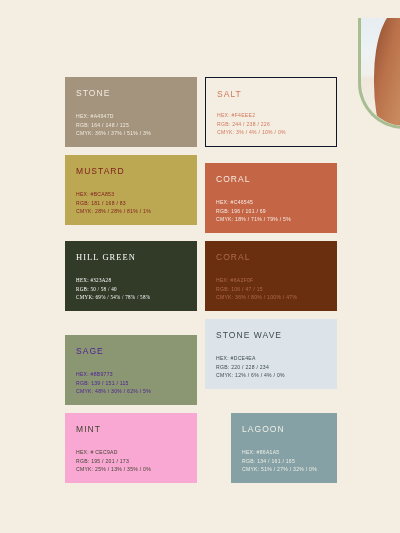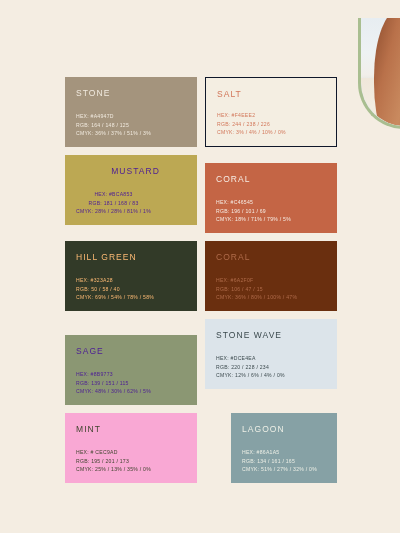--- a/index.html
+++ b/index.html
@@ -125,37 +125,37 @@
       </div>
     </div>
     <div class="swatch bordered" style="background: rgb(244, 238, 226); color: rgb(210, 119, 90);">
       <div class="swatch-name">SALT</div>
       <div class="swatch-specs">
         <div>HEX: #F4EEE2</div>
         <div>RGB: 244 / 238 / 226</div>
         <div>CMYK: 3% / 4% / 10% / 0%</div>
       </div>
     </div>
-    <div class="swatch" style="background: rgb(188, 168, 83); color: #4c1d95; text-align: center;">
+    <div class="swatch" style="background: rgb(188, 168, 83); color: #7f1d1d;">
       <div class="swatch-name">MUSTARD</div>
       <div class="swatch-specs">
         <div>HEX: #BCA853</div>
         <div>RGB: 181 / 168 / 83</div>
         <div>CMYK: 28% / 28% / 81% / 1%</div>
       </div>
     </div>
     <div class="swatch" style="background: rgb(196, 101, 69); color: rgb(246, 237, 229); margin-top: 8px;">
       <div class="swatch-name">CORAL</div>
       <div class="swatch-specs">
         <div>HEX: #C46545</div>
         <div>RGB: 196 / 101 / 69</div>
         <div>CMYK: 18% / 71% / 79% / 5%</div>
       </div>
     </div>
-    <div class="swatch" style="background: rgb(50, 58, 40); color: #fdba74;">
+    <div class="swatch" style="background: rgb(50, 58, 40); color: #ffffff; font-family: Liberation Serif, serif;">
       <div class="swatch-name">HILL GREEN</div>
       <div class="swatch-specs">
         <div>HEX: #323A28</div>
         <div>RGB: 50 / 58 / 40</div>
         <div>CMYK: 69% / 54% / 78% / 58%</div>
       </div>
     </div>
     <div class="swatch" style="background: rgb(106, 47, 15); color: rgb(176, 107, 74);">
       <div class="swatch-name">CORAL</div>
       <div class="swatch-specs">

